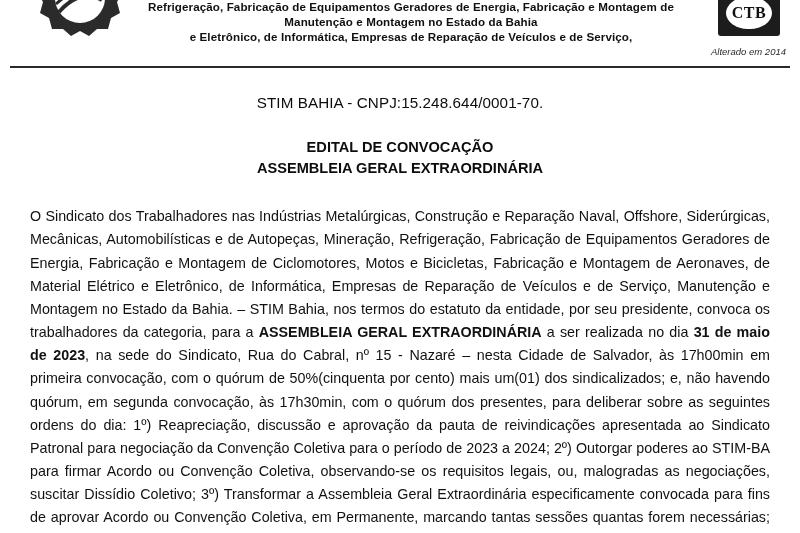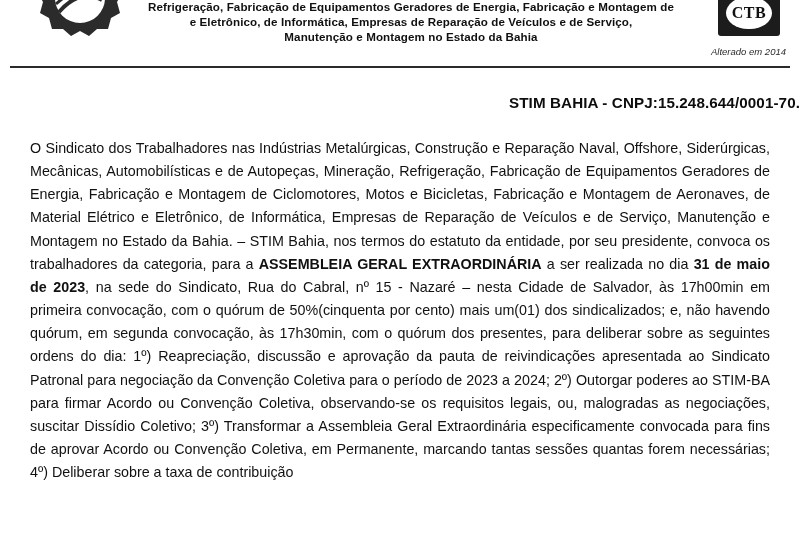--- a/index.html
+++ b/index.html
@@ -111,23 +111,23 @@
 
   .rule {
     height: 2px;
     background: #2a2a2a;
     margin: 4px 10px 0 10px;
   }
 
   
   .cnpj-line {
     margin-top: 26px;
-    text-align: right;
+    text-align: center;
     font-size: 15.2px;
-    font-weight: 700;
+    font-weight: 400;
     color: #0d0d0d;
     letter-spacing: 0.1px;
   }
   .edital {
     margin-top: 26px;
     text-align: center;
     font-size: 14.6px;
     font-weight: 700;
     color: #0d0d0d;
     line-height: 1.45;
@@ -161,38 +161,42 @@
             </g>
             <circle cx="48" cy="44" r="25" fill="#ffffff"></circle>
             <path d="M27 58 Q48 34 70 46" stroke="#2b2b2b" stroke-width="4" fill="none"></path>
             <path d="M24 50 Q48 28 72 38" stroke="#2b2b2b" stroke-width="3" fill="none"></path>
           </svg>
         </div>
       </div>
 
       <div class="header-text">
         <div class="line">Refrigeração, Fabricação de Equipamentos Geradores de Energia, Fabricação e Montagem de</div>
+        <div class="line l4">Manutenção e Montagem no Estado da Bahia</div>
         <div class="line">e Eletrônico, de Informática, Empresas de Reparação de Veículos e  de Serviço,</div>
-        <div class="line l4">Manutenção e Montagem no Estado da Bahia</div>
       </div>
 
       <div class="logo-right">
         <div class="ctb-box">
           <div class="ctb-badge">CTB</div>
         </div>
         <div class="altered">Alterado em 2014</div>
       </div>
 
     </div>
   </div>
 
   <div class="rule"></div>
 
   <div class="cnpj-line">STIM BAHIA - CNPJ:15.248.644/0001-70.</div>
 
+  <div class="edital">
+    <div>EDITAL DE CONVOCAÇÃO</div>
+    <div>ASSEMBLEIA GERAL EXTRAORDINÁRIA</div>
+  </div>
 
   <div class="body-text">
     <p>
       <span>O Sindicato dos Trabalhadores nas Indústrias Metalúrgicas, Construção e Reparação Naval, Offshore, Siderúrgicas, Mecânicas, Automobilísticas e de Autopeças, Mineração, Refrigeração, Fabricação de Equipamentos Geradores de Energia, Fabricação e Montagem de Ciclomotores, Motos e Bicicletas, Fabricação e Montagem de Aeronaves, de Material Elétrico e Eletrônico, de Informática, Empresas de Reparação de Veículos e de Serviço, Manutenção e Montagem no Estado da Bahia. – STIM Bahia, nos termos do estatuto da entidade, por seu presidente, convoca os trabalhadores da categoria, para a </span><b>ASSEMBLEIA GERAL EXTRAORDINÁRIA</b><span> a ser realizada no dia </span><b>31 de maio de 2023</b><span>, na sede do Sindicato, Rua do Cabral, nº 15 - Nazaré – nesta Cidade de Salvador, às 17h00min em primeira convocação, com o quórum de 50%(cinquenta por cento) mais um(01) dos sindicalizados; e, não havendo quórum, em segunda convocação, às 17h30min, com o quórum dos presentes, para deliberar sobre as seguintes ordens do dia: 1º) Reapreciação, discussão e aprovação da pauta de reivindicações apresentada ao Sindicato Patronal para negociação da Convenção Coletiva para o período de 2023 a 2024; 2º) Outorgar poderes ao STIM-BA para firmar Acordo ou Convenção Coletiva, observando-se os requisitos legais, ou, malogradas as negociações, suscitar Dissídio Coletivo; 3º) Transformar a Assembleia Geral Extraordinária especificamente convocada para fins de aprovar Acordo ou Convenção Coletiva, em Permanente, marcando tantas sessões quantas forem necessárias; 4º) Deliberar sobre a taxa de contribuição</span>
     </p>
   </div>
 
 </div>
 
 </body></html>

